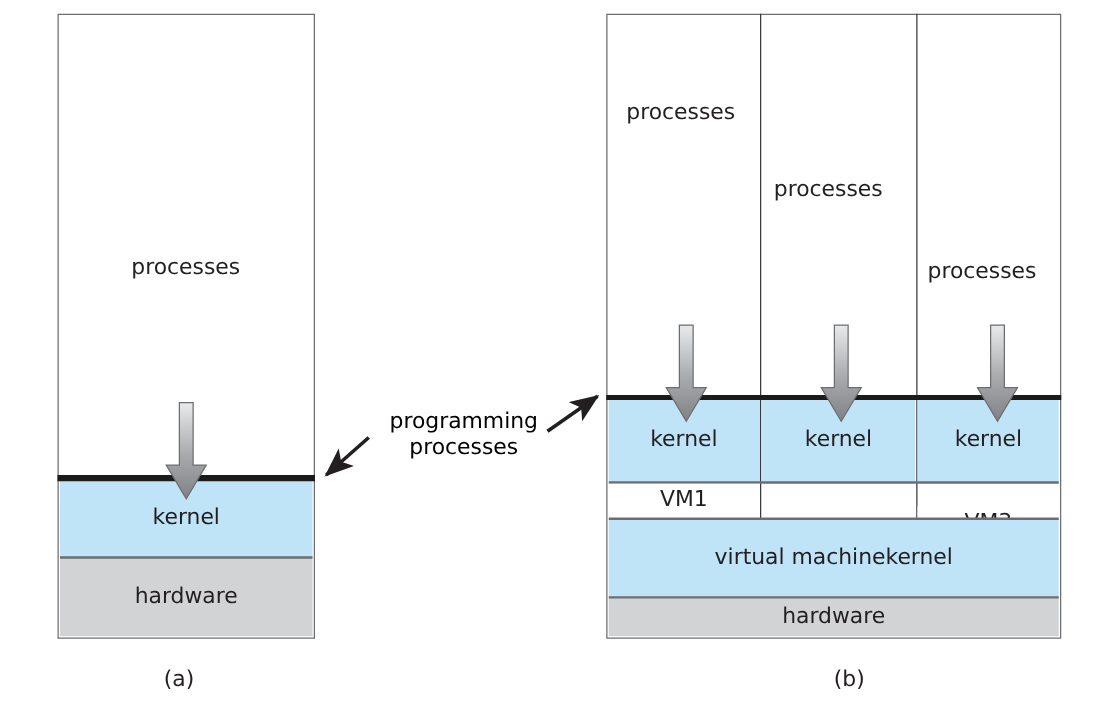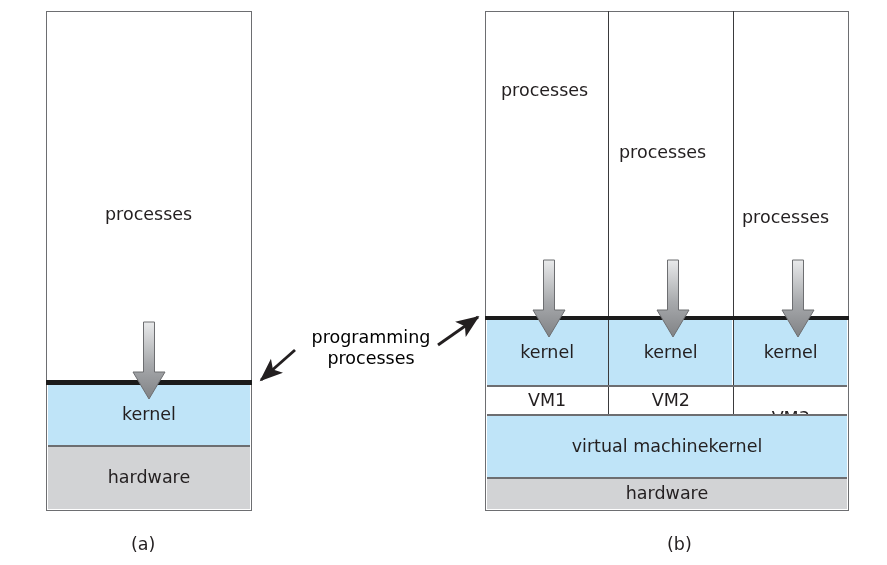--- a/index.html
+++ b/index.html
@@ -162,23 +162,20 @@
   </div>
   <div class="band band-kernel" style="left:734.1px; top:320px; width:113.3px; height:66px;">
     <span>kernel</span>
   </div>
 
   <div class="hrule" style="left:486.6px; top:385.4px; width:360.8px;"></div>
 
   <div class="band band-vm" style="left:486.6px; top:387px; width:121px; height:28px;">
     <span>VM1</span>
   </div>
-  <div class="band band-vm" style="left:609.1px; top:387px; width:123.4px; height:28px;">
-    <span>VM2</span>
-  </div>
   <div class="band band-vm" style="left:734.1px; top:405px; width:113.3px; height:28px;">
     <span>VM3</span>
   </div>
 
   <div class="hrule" style="left:486.6px; top:414.4px; width:360.8px;"></div>
 
   <div class="band band-vmm" style="left:486.6px; top:416px; width:360.8px; height:62px; flex-direction:row;">
     <span>virtual machine</span>
     <span>kernel</span>
   </div>

